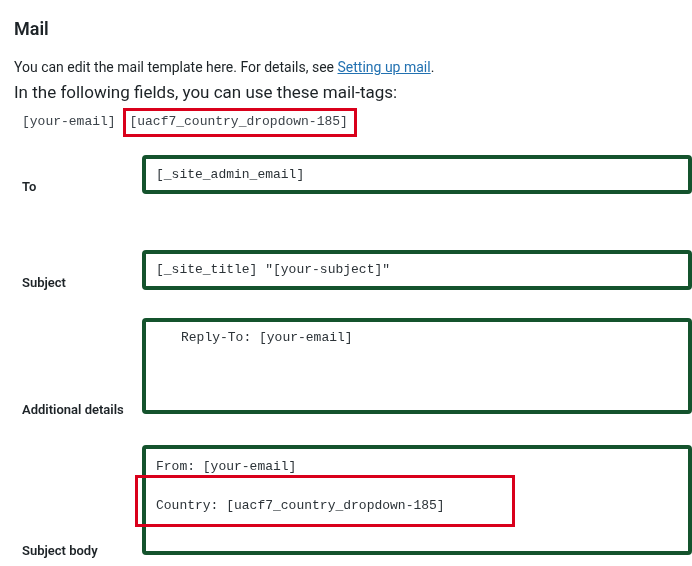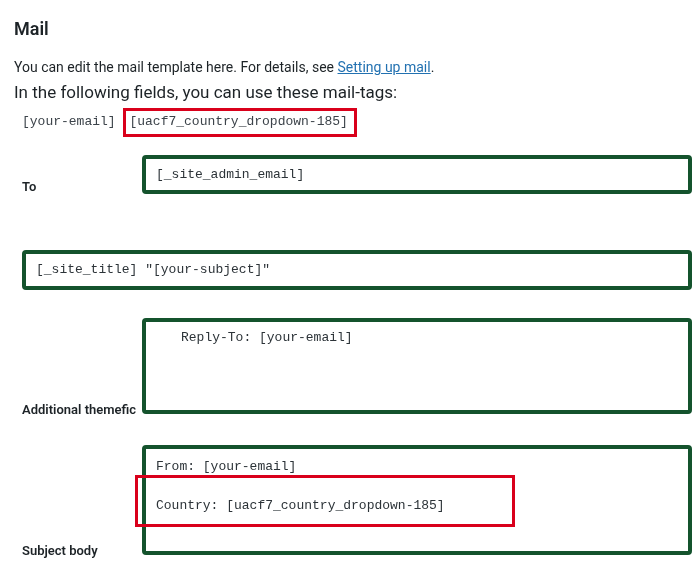--- a/index.html
+++ b/index.html
@@ -122,27 +122,28 @@
   <div class="form-label">To</div>
   <div class="form-field">
     <input type="text" value="[_site_admin_email]" style="">
   </div>
 </div>
 
 <div class="form-row">
 </div>
 
 <div class="form-row">
+  <div class="form-label">Subject</div>
   <div class="form-field">
     <input type="text" value="[_site_title] &quot;[your-subject]&quot;" style="">
   </div>
 </div>
 
 <div class="form-row">
-  <div class="form-label">Additional themefic</div>
+  <div class="form-label">Additional details</div>
   <div class="form-field">
     <textarea class="headers" style="">Reply-To: [your-email]</textarea>
   </div>
 </div>
 
 <div class="form-row" style="margin-bottom:0;">
   <div class="form-label">Subject body</div>
   <div class="body-wrap">
     <textarea class="body" style="">From: [your-email]
 

